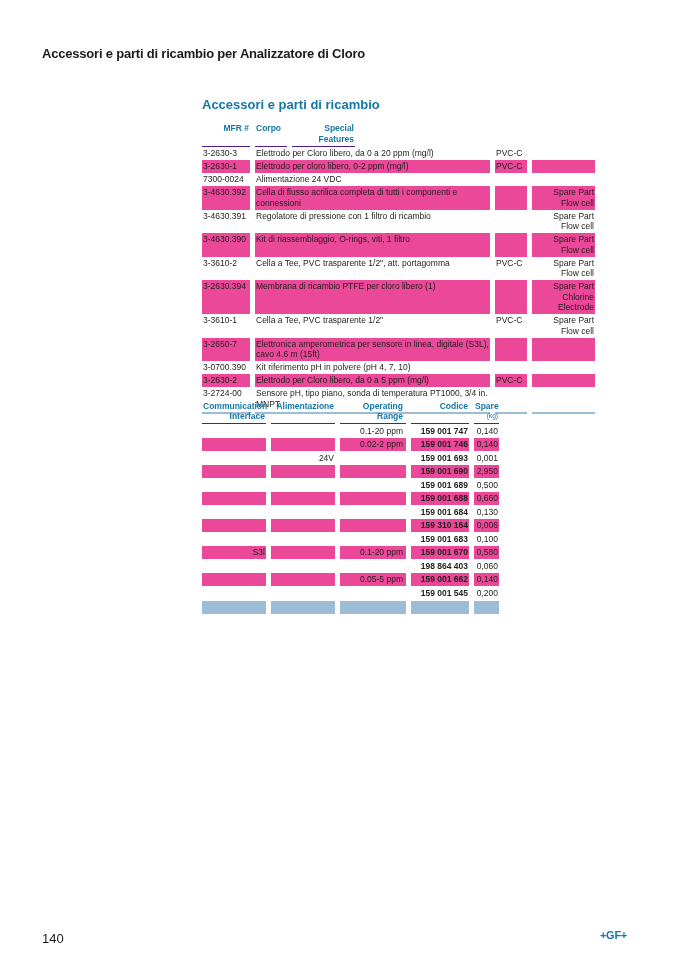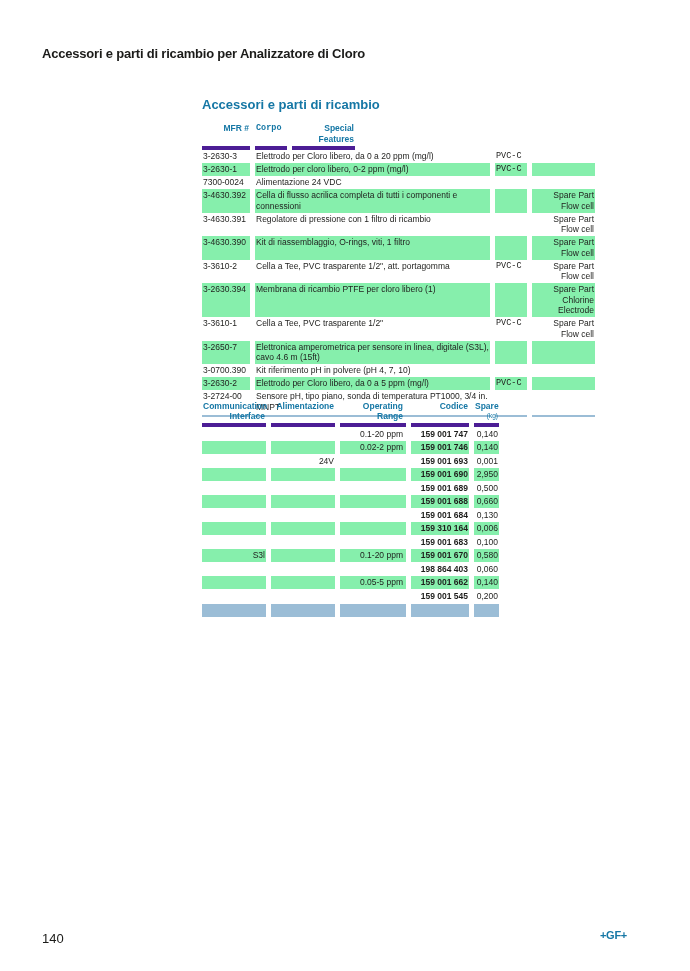--- a/index.html
+++ b/index.html
@@ -28,35 +28,35 @@
     color: #1577a5;
   }
 
   
   .dtable { position: absolute; font-size: 8.5px; line-height: 10.5px; }
   .trow { display: flex; gap: 5px; }
   .cell { flex: 0 0 auto; padding: 1px 1px 1.5px 1px; min-height: 12px; }
   .hrow .cell {
     color: #1577a5;
     font-weight: bold;
-    border-bottom: 4px solid #4c1d95;
+    border-bottom: 1px solid #4c1d95;
     padding-bottom: 2px;
     min-height: 0;
   }
-  .shaded .cell { background: #86efac; }
+  .shaded .cell { background: #ec4899; }
   .pre { white-space: pre-line; }
   .bold { font-weight: bold; }
   .bottomrule { margin-top: 1px; }
   .bottomrule .cell { min-height: 0; height: 2px; padding: 0; background: #9bbdd6; }
 
   
   .t1 { left: 202px; top: 122px; width: 393px; }
   .t1 .c-mfr     { width: 48px; }
   .t1 .c-desc    { width: 235px; }
-  .t1 .c-corpo   { width: 32px; font-family: Liberation Mono, monospace; }
+  .t1 .c-corpo   { width: 32px; }
   .t1 .c-special { width: 63px; text-align: right; }
   .t1 .hrow .c-mfr { text-align: right; }
   .t1 .hrow .c-desc { text-align: right; }
 
   
   .t2 { left: 202px; top: 399px; width: 301px; }
   .t2 .cell { min-height: 13px; padding: 1.5px 1px 1.5px 1px; }
   .t2 .hrow .cell { min-height: 0; }
   .t2 .c-comm   { width: 64px; text-align: right; }
   .t2 .c-alim   { width: 64px; text-align: right; }

